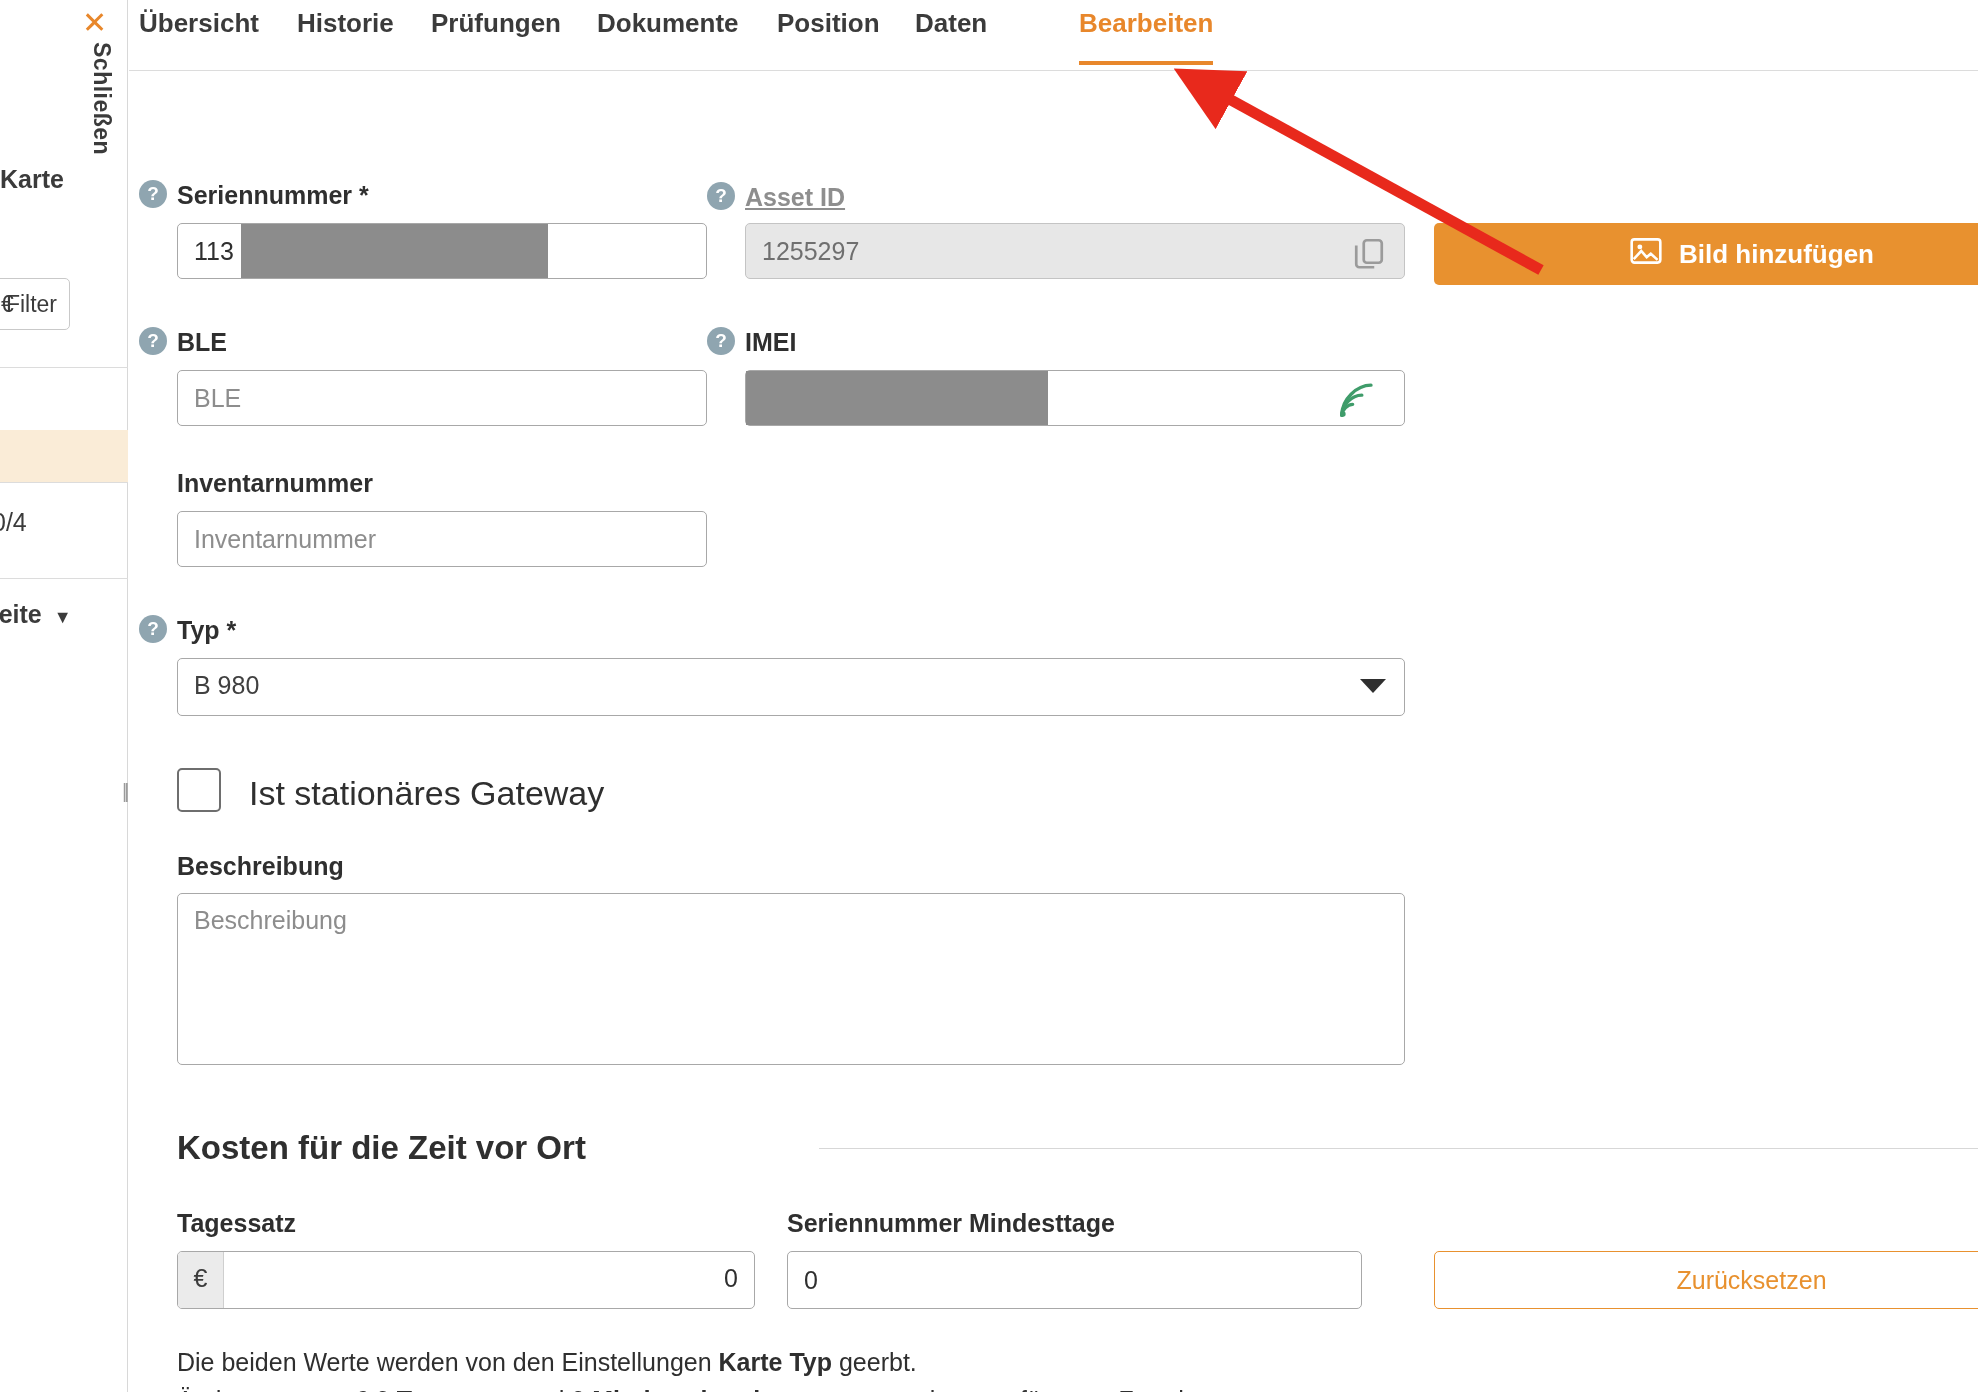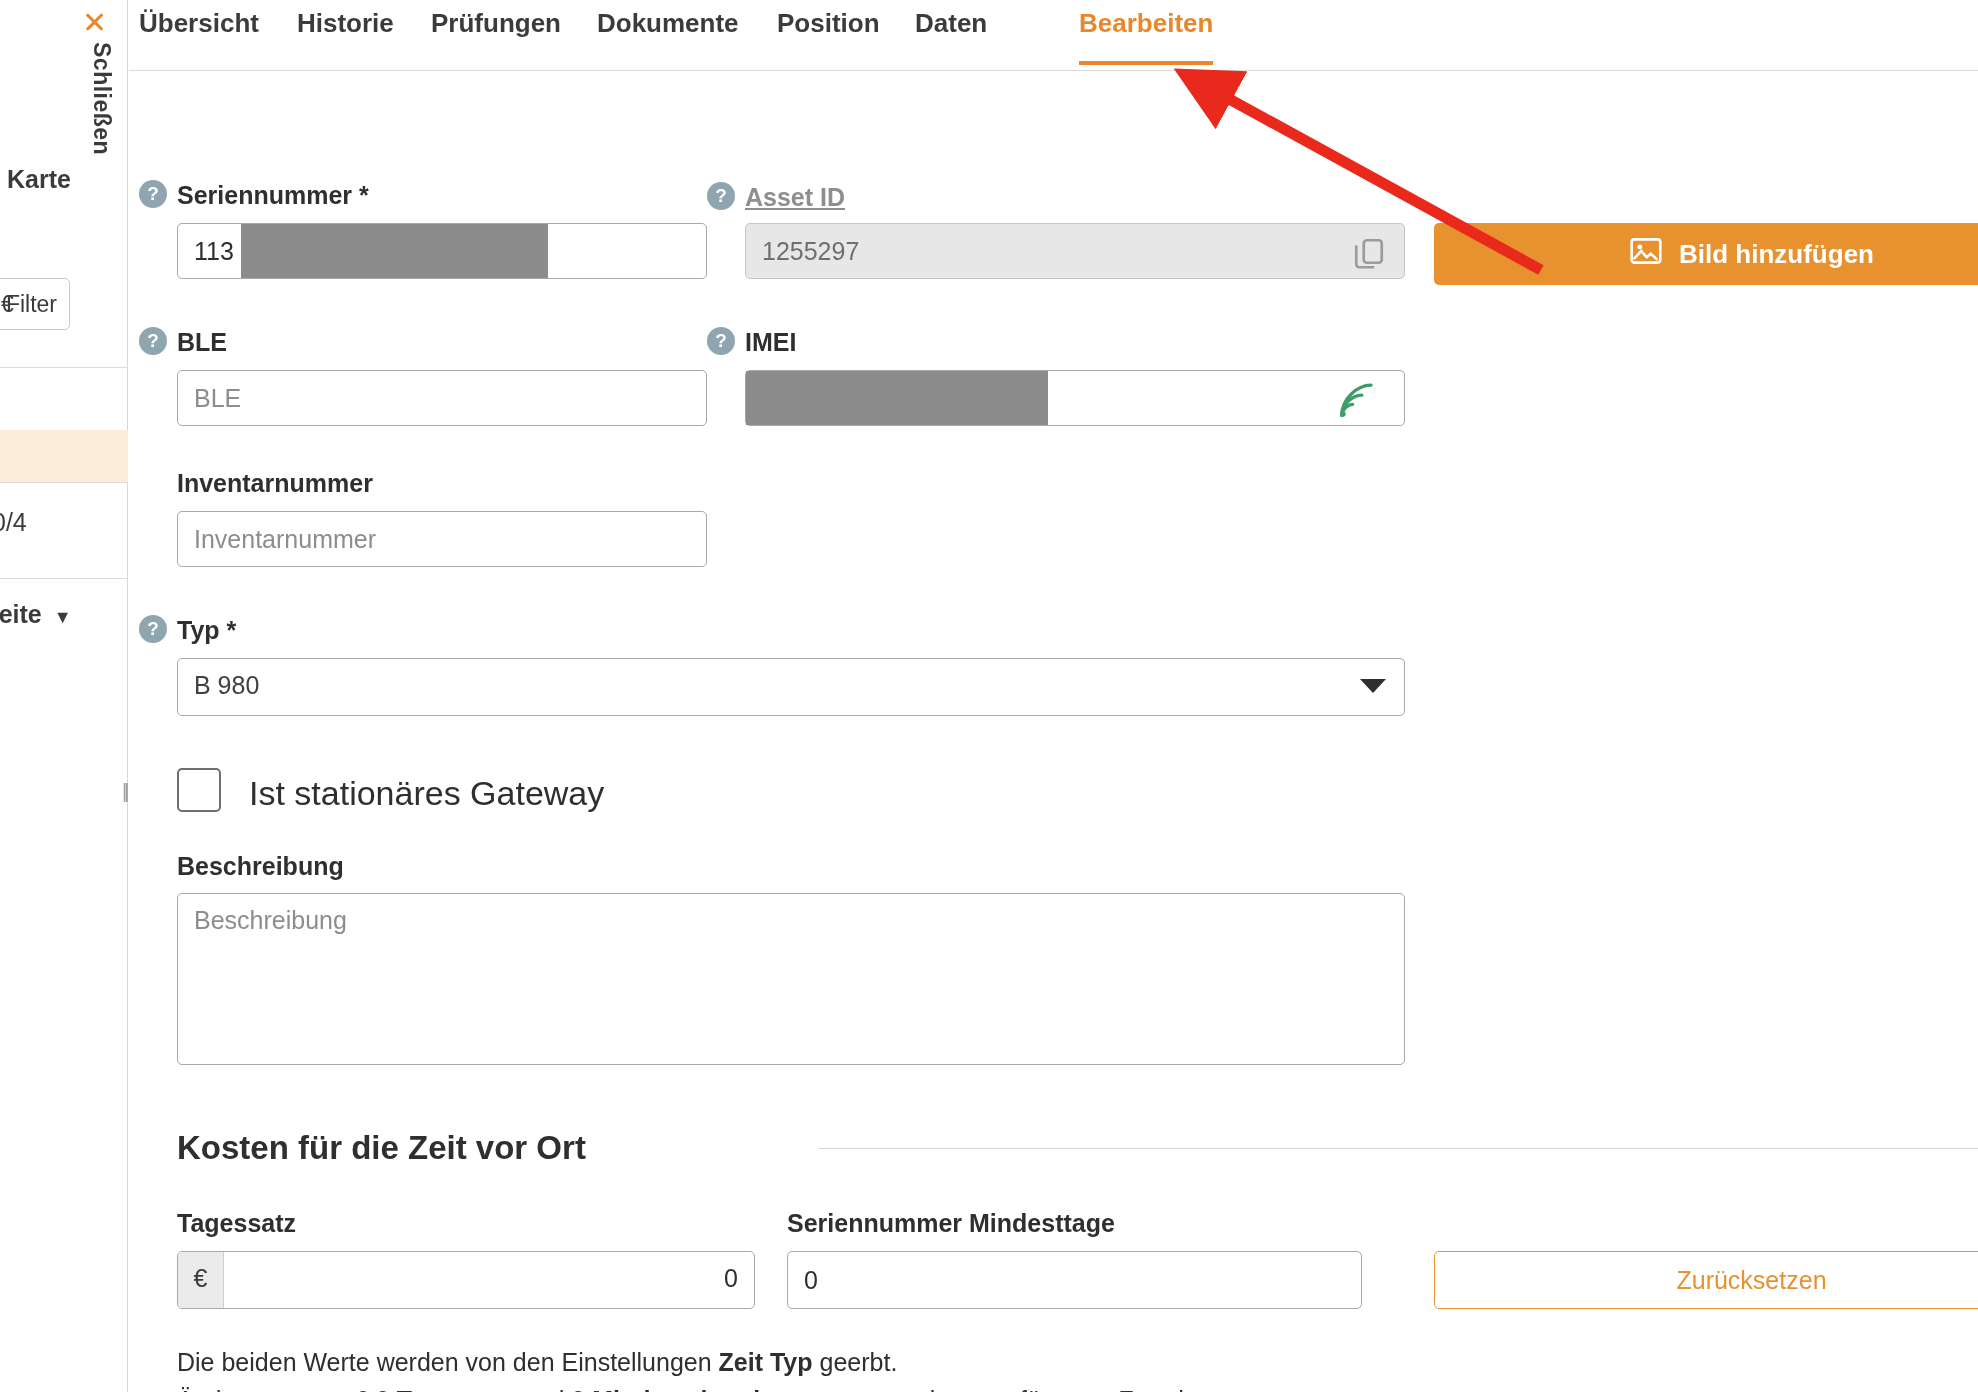--- a/index.html
+++ b/index.html
@@ -46,21 +46,20 @@
     writing-mode: vertical-rl;
     letter-spacing: 0.5px;
   }
   #left-strip .karte-label {
     position: absolute;
     left: 0px;
     top: 165px;
     font-size: 25px;
     font-weight: 700;
     color: #3b3b3b;
-    padding-left: 7px;
   }
   #left-strip .filter-chip {
     position: absolute;
     left: -30px;
     top: 278px;
     width: 100px;
     height: 52px;
     border: 1px solid #c9c9c9;
     border-radius: 5px;
     background: #fff;
@@ -493,21 +492,21 @@
     </div>
 
     <div class="fld-label" style="left:658px; top:1138px;">Seriennummer Mindesttage</div>
     <input class="inp" style="left: 658px; top: 1180px; width: 575px; height: 58px;" value="0">
 
     <div class="btn-outline" style="left:1305px; top:1180px; width:635px; height:58px;">
       <span>Zurücksetzen</span>
     </div>
 
     <div class="note" style="left:48px; top:1272px;">
-      <span>Die beiden Werte werden von den Einstellungen </span><b>Zeit Typ</b><span> geerbt.</span>
+      <span>Die beiden Werte werden von den Einstellungen </span><b>Karte Typ</b><span> geerbt.</span>
     </div>
     <div class="note" style="left:48px; top:1310px;">
       <span>Änderungen an </span><b>€ 0 Tagessatz</b><span> und </span><b>0 Mindestabrechnungstage</b><span> gelten nur für neue Zuordnungen.</span>
     </div>
 
   </div>
 
   <svg id="annotation-arrow" viewBox="0 0 380 230">
     <defs>
       <marker id="ah" markerWidth="6" markerHeight="6" refX="4.2" refY="3" orient="auto">

